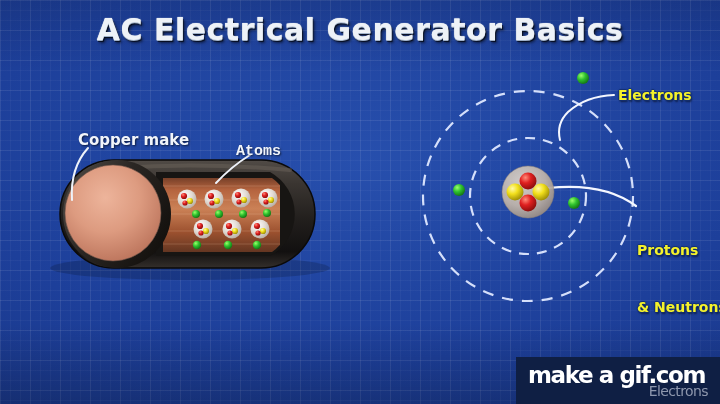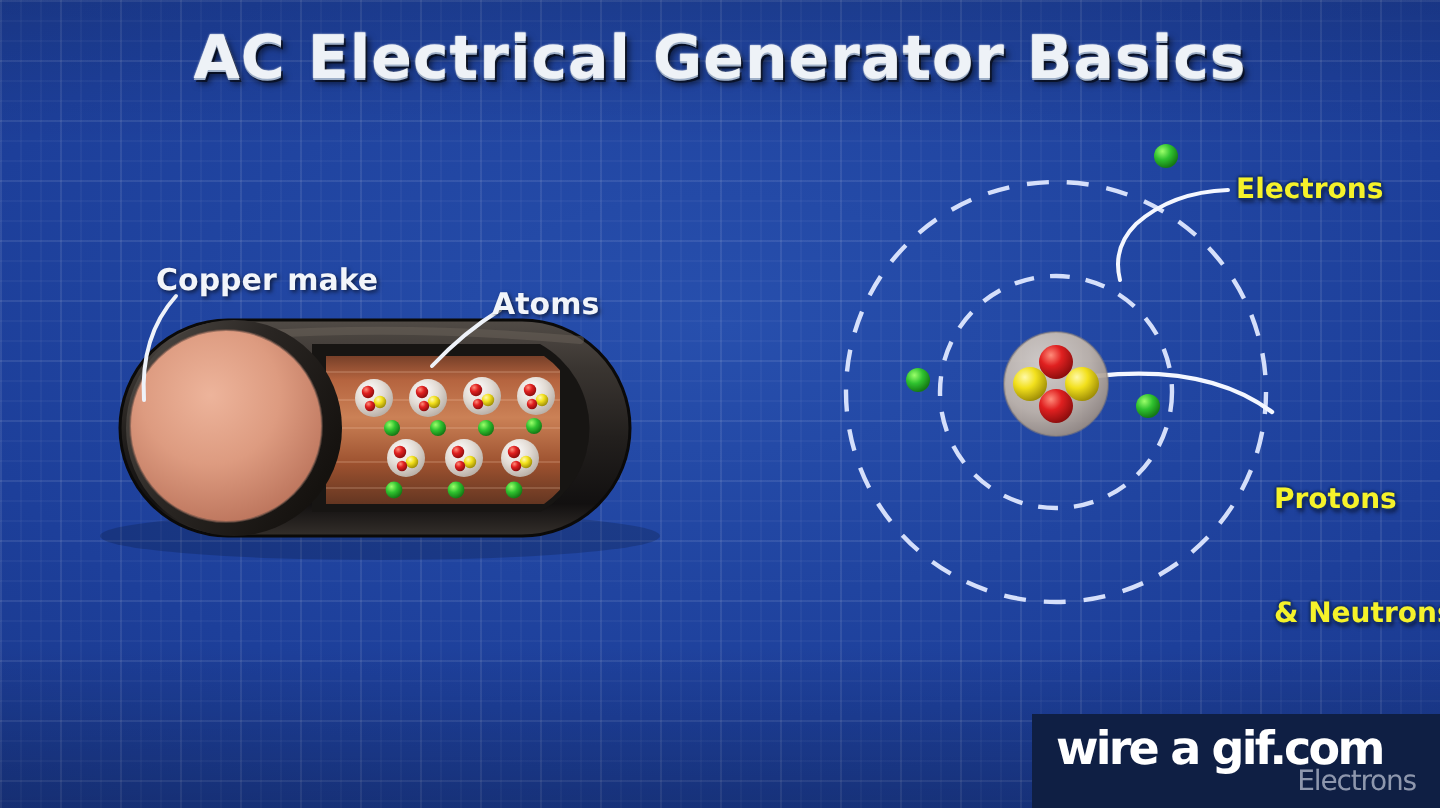--- a/index.html
+++ b/index.html
@@ -40,21 +40,21 @@
     font-family:"DejaVu Sans", sans-serif;
     text-shadow:1px 1px 2px rgba(0,0,0,.6);
   }
   .lbl-yellow{
     color:#f5f22a;font-size:14px;font-weight:600;line-height:19px;
     font-family:"DejaVu Sans", sans-serif;
     text-shadow:-1px 0 1px #14306f, 0 -1px 1px #14306f, 1px 0 1px #14306f,
                 0 1px 1px #14306f, 1px 2px 2px rgba(0,0,0,.55);
   }
   #lbl-copper{left:78px;top:131px;}
-  #lbl-atoms{left:246px;top:143px;}
+  #lbl-atoms{left:236px;top:143px;font-family:Liberation Mono, monospace;}
   #lbl-electrons{left:618px;top:86px;}
   #lbl-protons{left:637px;top:203px;}
 
   
   #site{
     position:absolute;left:0;top:368px;width:720px;text-align:center;z-index:8;
     color:#e9ef3f;font-size:16px;font-weight:bold;letter-spacing:-.2px;
     font-family:"DejaVu Sans", sans-serif;
     text-shadow:1px 1px 2px rgba(0,0,0,.75);
   }
@@ -261,17 +261,17 @@
   <div class="lbl lbl-white" id="lbl-copper">Copper make</div>
   <div class="lbl lbl-white" id="lbl-atoms">Atoms</div>
   <div class="lbl lbl-yellow" id="lbl-electrons">Electrons</div>
   <div class="lbl lbl-yellow" id="lbl-protons">
     <div>Protons</div>
     <div>&amp; Neutrons</div>
   </div>
 
 
   <div id="gifmark">
-    <div class="mg"><span>wire a gif</span><span class="dot">.com</span></div>
+    <div class="mg"><span>make a gif</span><span class="dot">.com</span></div>
     <div class="simp">Electrons</div>
   </div>
 
 </div>
 
 </body></html>

